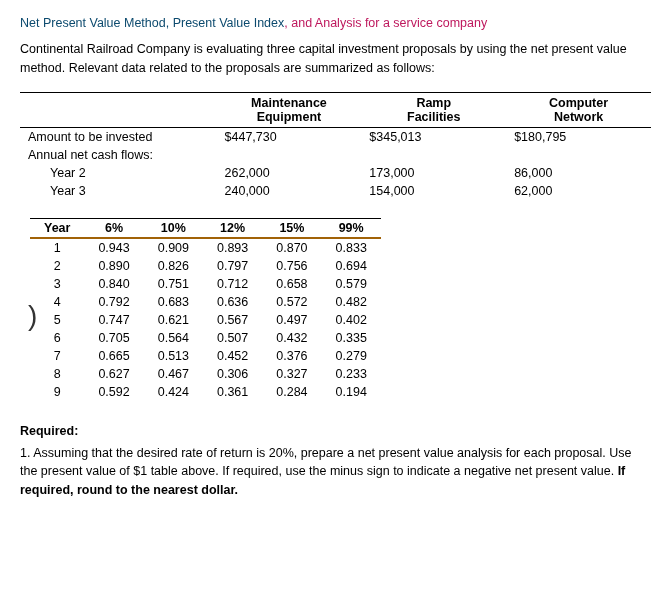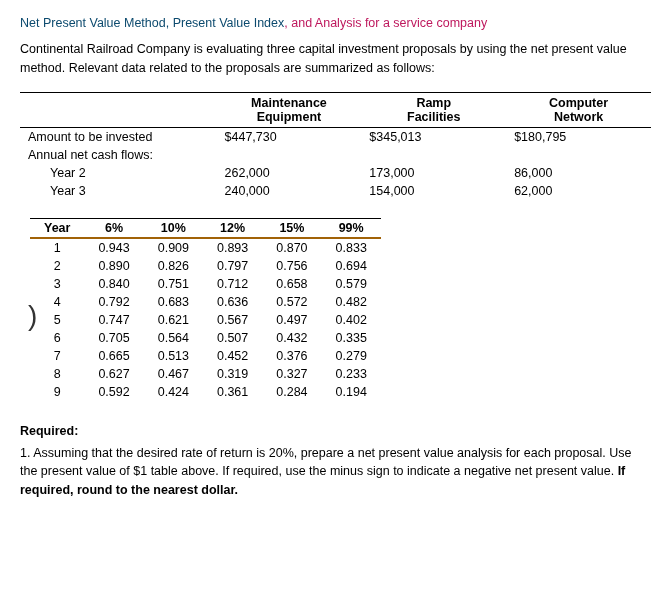--- a/index.html
+++ b/index.html
@@ -221,21 +221,21 @@
             <td>0.665</td>
             <td>0.513</td>
             <td>0.452</td>
             <td>0.376</td>
             <td>0.279</td>
           </tr>
           <tr>
             <td>8</td>
             <td>0.627</td>
             <td>0.467</td>
-            <td>0.319</td>
+            <td>0.306</td>
             <td>0.327</td>
             <td>0.233</td>
           </tr>
           <tr>
             <td>9</td>
             <td>0.592</td>
             <td>0.424</td>
             <td>0.361</td>
             <td>0.284</td>
             <td>0.194</td>

